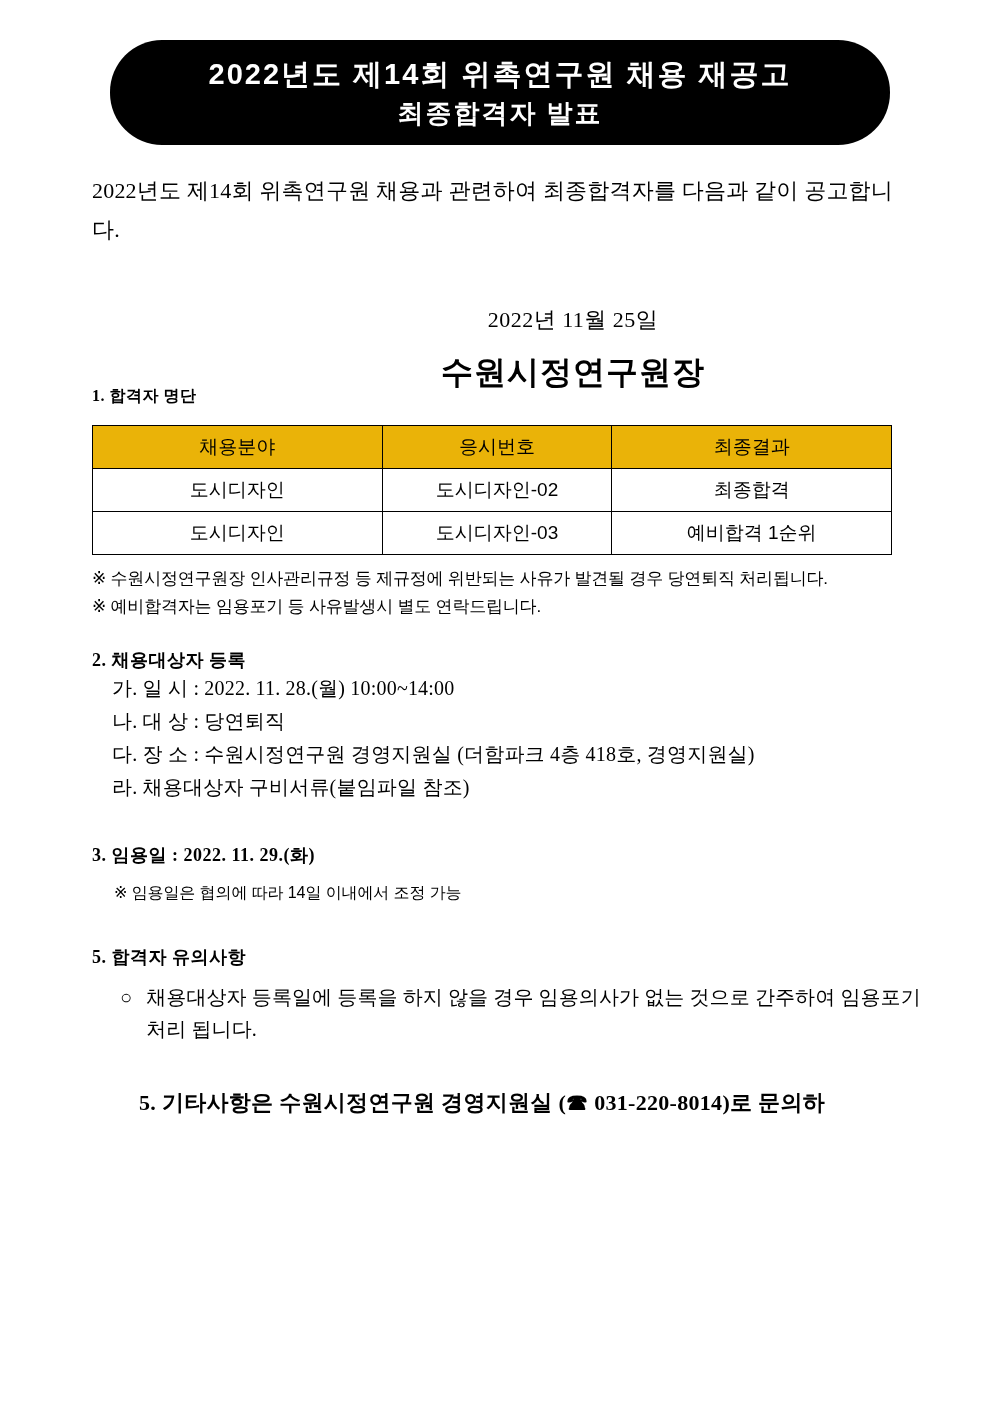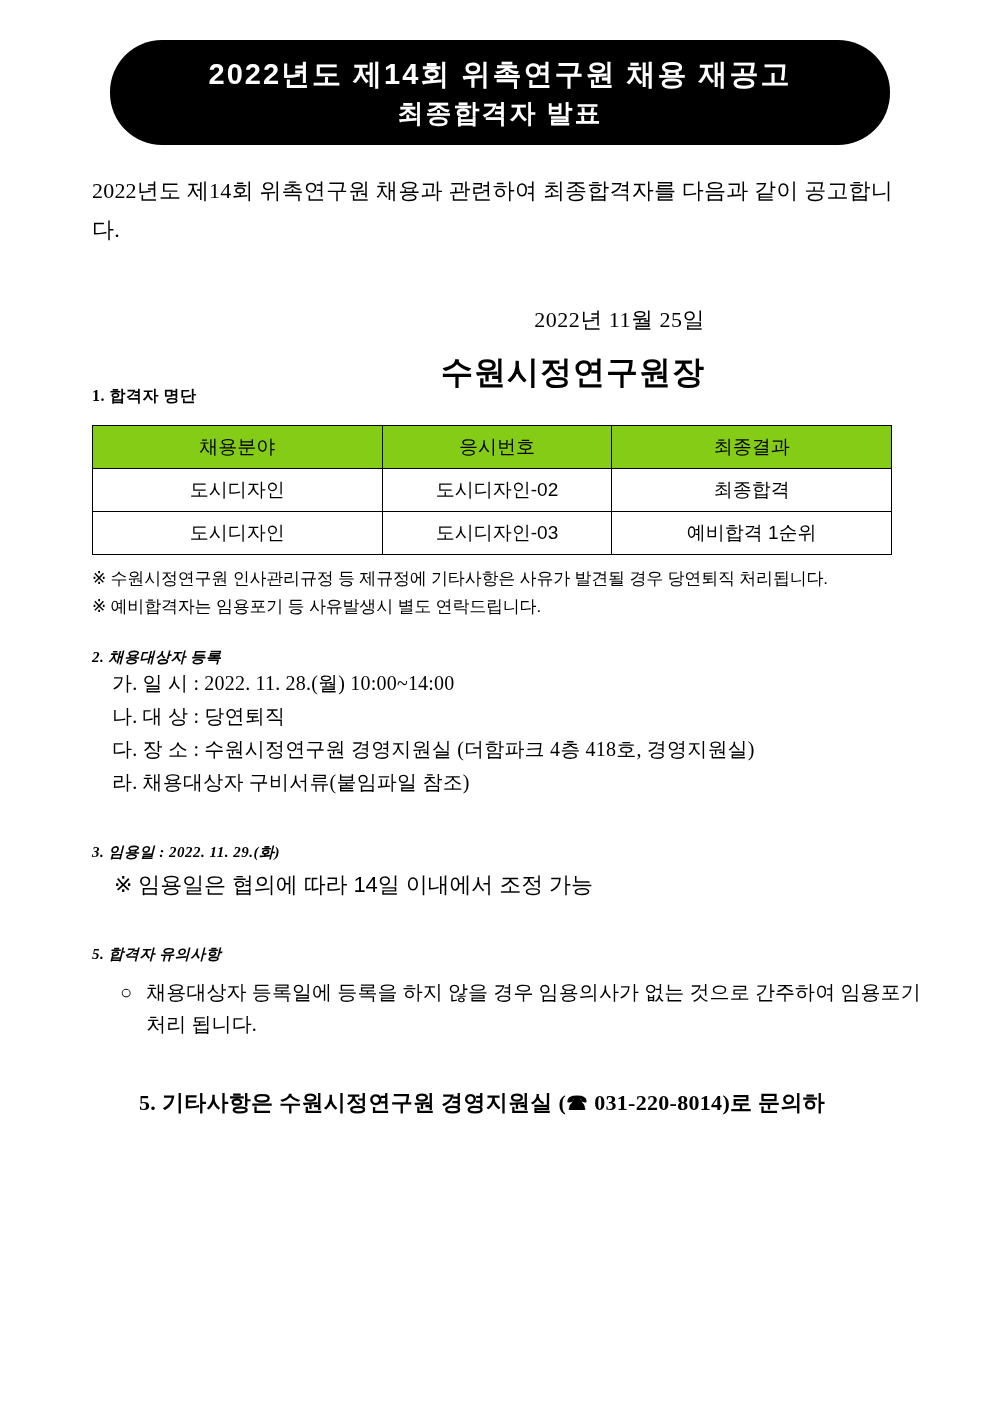--- a/index.html
+++ b/index.html
@@ -61,21 +61,21 @@
     font-size: 22px;
     line-height: 1.75;
     letter-spacing: 0.2px;
   }
 
   
   .issuer-block {
     position: absolute;
     right: 92px;
     top: 303px;
-    text-align: right;
+    text-align: center;
   }
   .issuer-date {
     font-size: 22px;
     line-height: 1.5;
     letter-spacing: 0.5px;
   }
   .issuer-name {
     font-size: 32px;
     font-weight: bold;
     line-height: 1.5;
@@ -104,21 +104,21 @@
   }
   table.result-table th,
   table.result-table td {
     border: 1px solid #000000;
     text-align: center;
     height: 38px;
     padding: 2px 4px;
     font-weight: normal;
   }
   table.result-table thead th {
-    background: #84cc16;
+    background: #eab308;
   }
   table.result-table col.c1 { width: 290px; }
   table.result-table col.c2 { width: 230px; }
   table.result-table col.c3 { width: 280px; }
 
   .notes {
     position: absolute;
     left: 92px;
     top: 565px;
     width: 820px;
@@ -129,48 +129,47 @@
   }
 
   
   .sec2 {
     position: absolute;
     left: 92px;
     top: 648px;
     width: 830px;
   }
   .sec-heading {
-    font-size: 15px;
+    font-size: 18px;
     font-weight: bold;
     letter-spacing: 0.5px;
-    font-style: italic;
   }
   .sub-list {
     margin-top: 0;
     font-size: 20px;
     line-height: 1.65;
     padding-left: 20px;
     letter-spacing: 0.2px;
   }
   .sub-list .row {
     white-space: nowrap;
   }
 
   
   .sec3 {
     position: absolute;
     left: 92px;
     top: 843px;
     width: 830px;
   }
   .sec3 .note-line {
-    margin-top: 8px;
+    margin-top: 16px;
     padding-left: 22px;
     font-family: "Liberation Sans", "DejaVu Sans", sans-serif;
-    font-size: 22px;
+    font-size: 16px;
     letter-spacing: -0.1px;
   }
 
   
   .sec4 {
     position: absolute;
     left: 92px;
     top: 945px;
     width: 830px;
   }
@@ -246,21 +245,21 @@
       </tr>
       <tr>
         <td>도시디자인</td>
         <td>도시디자인-03</td>
         <td>예비합격 1순위</td>
       </tr>
     </tbody>
   </table>
 
   <div class="notes">
-    <div>※ 수원시정연구원 인사관리규정 등 제규정에 기타사항은 사유가 발견될 경우 당연퇴직 처리됩니다.</div>
+    <div>※ 수원시정연구원장 인사관리규정 등 제규정에 위반되는 사유가 발견될 경우 당연퇴직 처리됩니다.</div>
     <div>※ 예비합격자는 임용포기 등 사유발생시 별도 연락드립니다.</div>
   </div>
 
   <div class="sec2">
     <div class="sec-heading">2. 채용대상자 등록</div>
     <div class="sub-list">
       <div class="row">가. 일 시 : 2022. 11. 28.(월) 10:00~14:00</div>
       <div class="row">나. 대 상 : 당연퇴직</div>
       <div class="row">다. 장 소 : 수원시정연구원 경영지원실 (더함파크 4층 418호, 경영지원실)</div>
       <div class="row">라. 채용대상자 구비서류(붙임파일 참조)</div>

